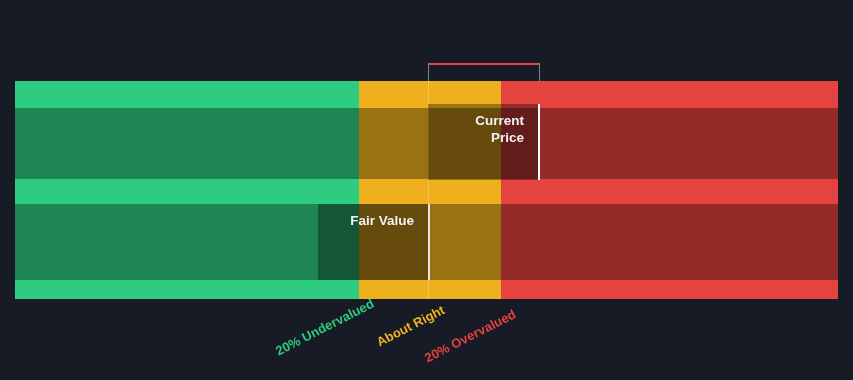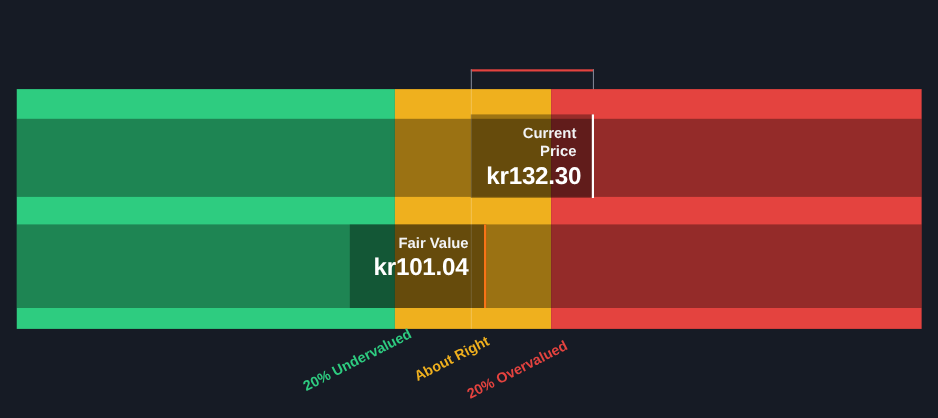--- a/index.html
+++ b/index.html
@@ -139,23 +139,23 @@
     left: 428px;
     top: 104px;
     width: 112px;
     height: 76px;
     border-right: 2px solid #ffffff;
   }
   
   .callout-fair {
     left: 318px;
     top: 204px;
-    width: 124px;
+    width: 112px;
     height: 76px;
-    border-right: 2px solid #f97316;
+    border-right: 2px solid #e5e5e5;
   }
 
   
   .axis-labels {
     position: absolute;
     left: 0;
     top: 299px;
     width: 853px;
     height: 81px;
   }
@@ -189,26 +189,24 @@
     <div class="zone zone-red"></div>
 
     <div class="band band-1"></div>
     <div class="band band-2"></div>
 
     <div class="plot-guide"></div>
   </div>
 
   <div class="callout callout-current">
     <div class="callout-label">Current Price</div>
-    <div class="callout-value">kr132.30</div>
   </div>
 
   <div class="callout callout-fair">
     <div class="callout-label">Fair Value</div>
-    <div class="callout-value">kr101.04</div>
   </div>
 
   <div class="axis-labels">
     <div class="axis-label undervalued">20% Undervalued</div>
     <div class="axis-label aboutright">About Right</div>
     <div class="axis-label overvalued">20% Overvalued</div>
   </div>
 
 </div>
 

